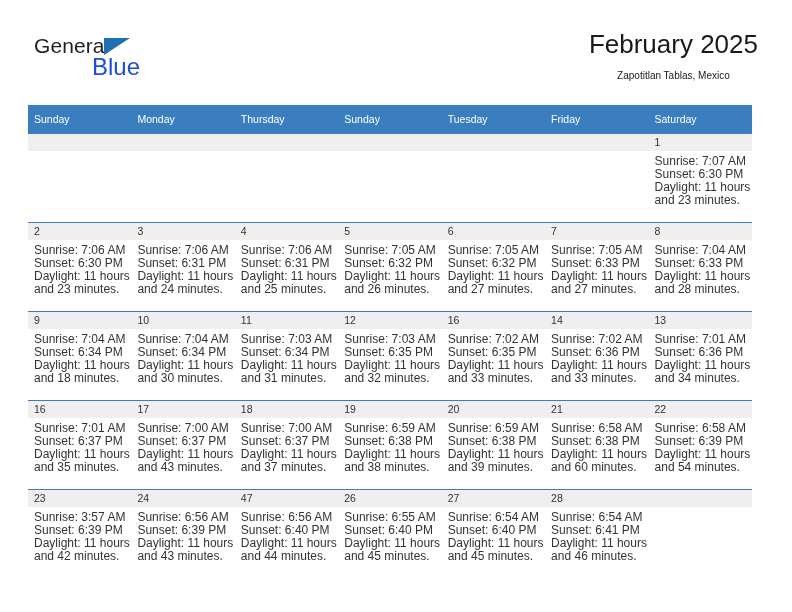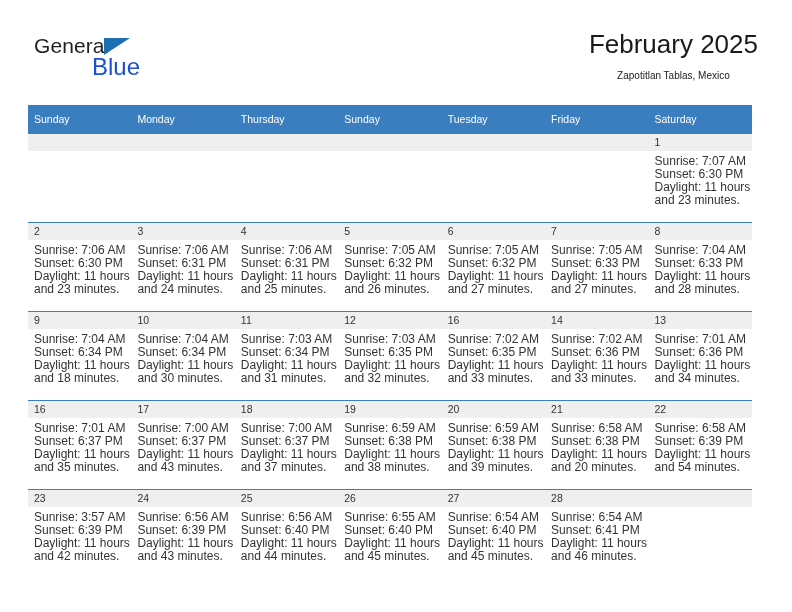--- a/index.html
+++ b/index.html
@@ -367,21 +367,21 @@
               <div>Daylight: 11 hours</div>
               <div>and 39 minutes.</div>
             </div>
           </td>
           <td>
             <div class="daynum-strip">21</div>
             <div class="day-body">
               <div>Sunrise: 6:58 AM</div>
               <div>Sunset: 6:38 PM</div>
               <div>Daylight: 11 hours</div>
-              <div>and 20 minutes.</div>
+              <div>and 60 minutes.</div>
             </div>
           </td>
           <td>
             <div class="daynum-strip">22</div>
             <div class="day-body">
               <div>Sunrise: 6:58 AM</div>
               <div>Sunset: 6:39 PM</div>
               <div>Daylight: 11 hours</div>
               <div>and 54 minutes.</div>
             </div>
@@ -400,21 +400,21 @@
           <td>
             <div class="daynum-strip">24</div>
             <div class="day-body">
               <div>Sunrise: 6:56 AM</div>
               <div>Sunset: 6:39 PM</div>
               <div>Daylight: 11 hours</div>
               <div>and 43 minutes.</div>
             </div>
           </td>
           <td>
-            <div class="daynum-strip">25</div>
+            <div class="daynum-strip">47</div>
             <div class="day-body">
               <div>Sunrise: 6:56 AM</div>
               <div>Sunset: 6:40 PM</div>
               <div>Daylight: 11 hours</div>
               <div>and 44 minutes.</div>
             </div>
           </td>
           <td>
             <div class="daynum-strip">26</div>
             <div class="day-body">

